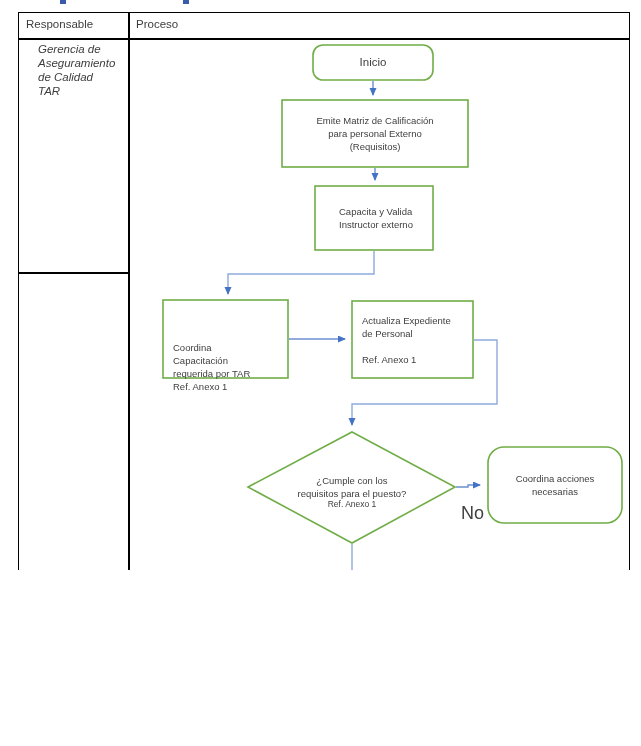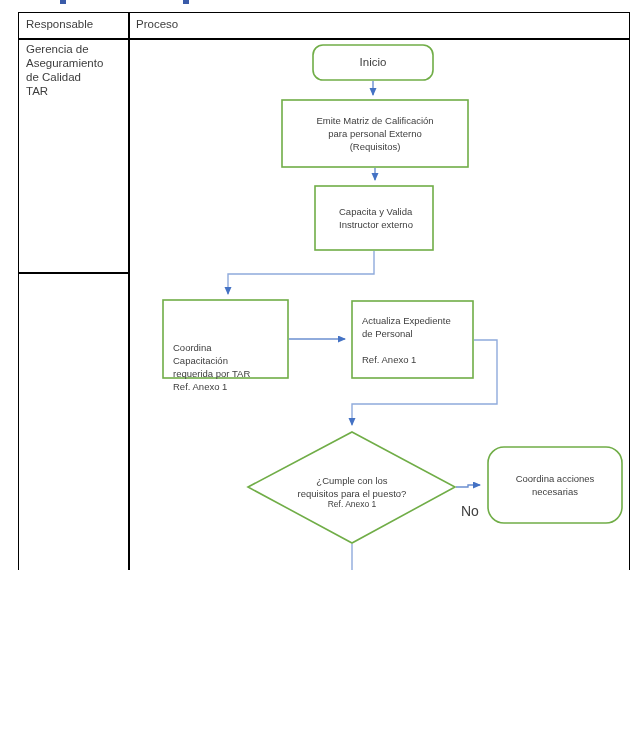--- a/index.html
+++ b/index.html
@@ -36,39 +36,39 @@
     position: absolute;
     display: flex;
     align-items: center;
     font-size: 9.5px;
     line-height: 13px;
     white-space: pre-line;
     color: #404040;
   }
   .center { justify-content: center; text-align: center; }
   .left   { justify-content: flex-start; text-align: left; }
-  .branch-label { position: absolute; font-size: 14px; color: #404040; text-align: right; }
+  .branch-label { position: absolute; font-size: 18px; color: #404040; text-align: right; }
   svg { position: absolute; left: 0; top: 0; }
 </style>
 </head>
 <body>
 
 <div class="canvas">
 
   <div class="clip-mark" style="left:60px;"></div>
   <div class="clip-mark" style="left:183px;"></div>
 
   <div class="tborder"></div>
   <div class="vline" style="left:128px; top:12px; height:722px;"></div>
   <div class="hline" style="left:18px; top:38px; width:612px;"></div>
   <div class="hline" style="left:18px; top:272px; width:110px;"></div>
 
   <div class="cell-text" style="left:26px; top:17px;">Responsable</div>
   <div class="cell-text" style="left:136px; top:17px;">Proceso</div>
-  <div class="cell-text" style="left:26px; top:42px; width:100px;">Gerencia de
+  <div class="cell-text" style="left:38px; top:42px; width:100px;font-style:italic;">Gerencia de
 Aseguramiento
 de Calidad
 TAR</div>
 
   <svg width="641" height="746" viewBox="0 0 641 746">
     <defs>
       <marker id="arrow" markerUnits="userSpaceOnUse" markerWidth="9" markerHeight="8" refX="7" refY="3.5" orient="auto">
         <path d="M0,0 L8,3.5 L0,7 z" fill="#4472C4"></path>
       </marker>
     </defs>

